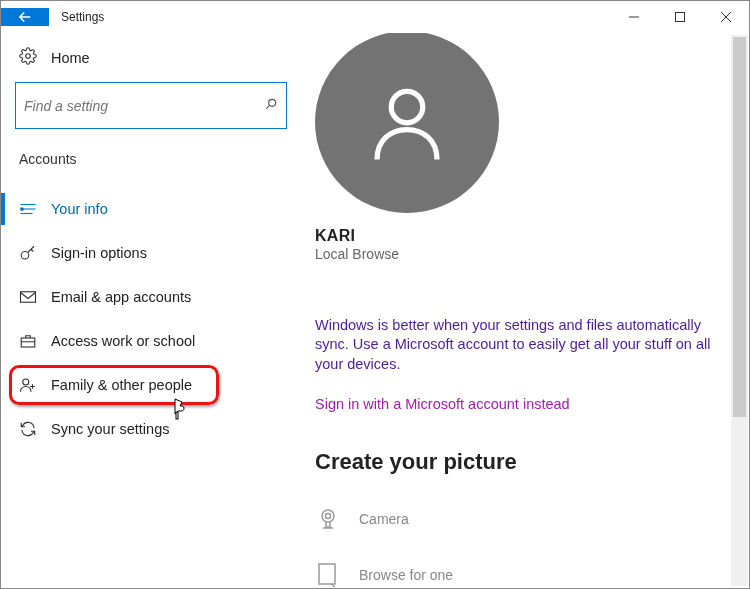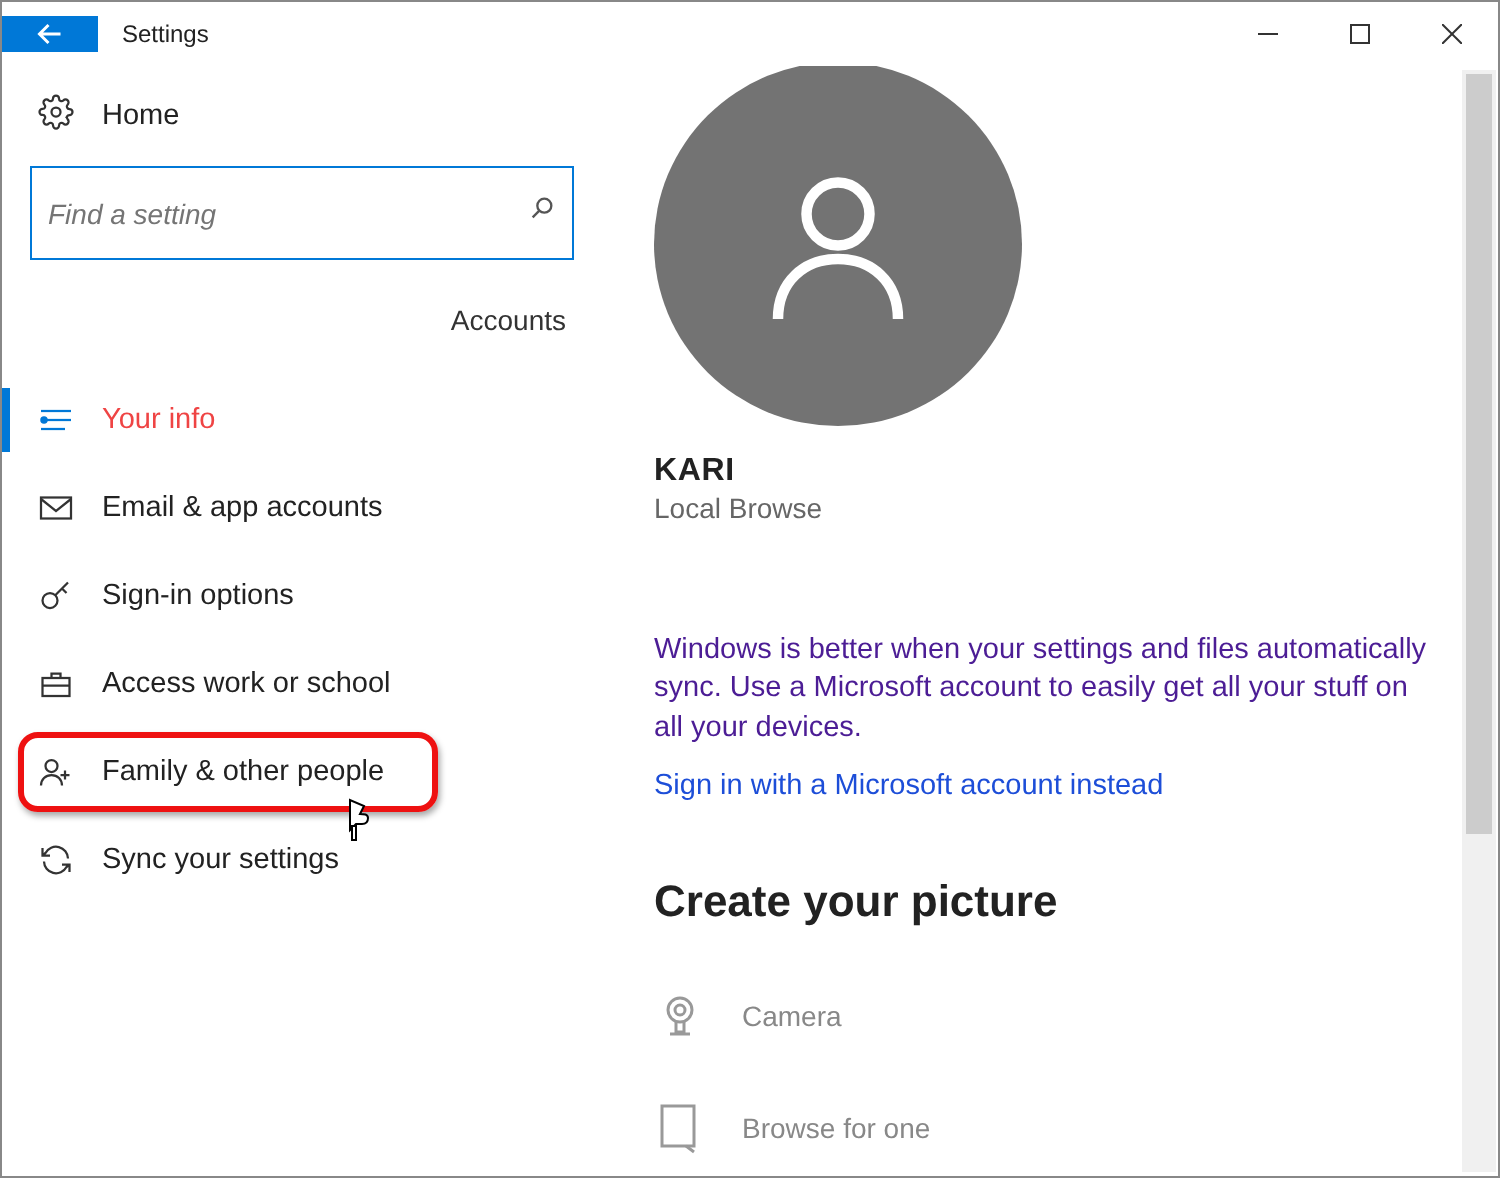--- a/index.html
+++ b/index.html
@@ -7,55 +7,55 @@
     
     .titlebar { height: 32px; display: flex; align-items: center; background: #fff; }
     .back-btn { width: 48px; background: #0078d7; display: flex; align-items: center; justify-content: center; color: #fff; }
     .back-btn svg { width: 18px; height: 18px; }
     .title { flex: 0 0 auto; padding-left: 12px; display: flex; align-items: center; font-size: 12px; color: #222; }
     .spacer { flex: 1; }
     .win-controls { display: flex; }
     .win-btn { width: 46px; display: flex; align-items: center; justify-content: center; color: #333; }
     .win-btn svg { width: 10px; height: 10px; }
     
-    .app { display: flex; height: calc(100% - 32px); gap: 12px; }
+    .app { display: flex; height: calc(100% - 32px); }
     
     .sidebar { width: 300px; padding: 0; overflow: hidden; }
     .home-row { display: flex; align-items: center; padding: 14px 18px 14px 18px; gap: 14px; }
     .home-row svg { width: 18px; height: 18px; color: #333; }
     .home-row span { font-size: 14.5px; color: #222; }
     
     .search-wrap { padding: 0 14px 18px 14px; }
     .search { border: 1.5px solid #0078d7; height: 47px; display: flex; align-items: center; padding: 0 8px; }
     .search input { border: none; outline: none; flex: 1; font-size: 14px; font-style: italic; color: #666; background: transparent; }
     .search-icon { color: #555; }
     .search-icon svg { width: 14px; height: 14px; transform: scaleX(-1); }
     
-    .category { padding: 4px 18px 12px 18px; font-size: 14px; color: #333; text-align: right; }
+    .category { padding: 4px 18px 12px 18px; font-size: 14px; color: #333; }
     
     .navlist { margin-top: 8px; }
     .navitem { display: flex; align-items: center; height: 44px; padding-left: 18px; gap: 14px; position: relative; font-size: 14.5px; color: #222; cursor: default; }
     .navitem .nav-icon { width: 18px; display: flex; justify-content: center; color: #333; }
-    .navitem.selected { color: #ef4444; }
+    .navitem.selected { color: #0369a1; }
     .navitem.selected .nav-icon { color: #0078d7; }
     .navitem.selected::before { content: ""; position: absolute; left: 0; top: 6px; bottom: 6px; width: 4px; background: #0078d7; }
     
     .highlight { position: absolute; border: 3px solid #e11; border-radius: 10px; width: 210px; height: 40px; left: 8px; pointer-events: none; box-shadow: 1px 2px 3px rgba(0,0,0,0.35); }
     .cursor { position: absolute; width: 20px; height: 24px; }
     
     .main { flex: 1; padding: 0 28px 0 14px; overflow: hidden; }
     .avatar-wrap { text-align: left; }
     .avatar { width: 184px; height: 182px; border-radius: 50%; background: #737373; display: inline-flex; align-items: center; justify-content: center; margin-top: -2px; }
     .avatar svg { width: 90px; height: 90px; color: #fff; }
     
     .username { font-size: 16px; font-weight: 600; color: #222; margin-top: 14px; letter-spacing: .3px; }
     .subline { font-size: 14px; color: #666; line-height: 1.35; }
     
     .sync-text { font-size: 14.5px; color: #4c1d95; margin-top: 52px; line-height: 1.35; }
-    .ms-link { color: #1d4ed8; font-size: 14.5px; margin-top: 10px; display: inline-block; cursor: pointer; }
+    .ms-link { color: #a21caf; font-size: 14.5px; margin-top: 21px; display: inline-block; cursor: pointer; }
     
     .section-h { font-size: 22px; font-weight: 700; color: #222; margin-top: 36px; }
     
     .pic-opts { margin-top: 22px; }
     .pic-opt { display: flex; align-items: center; gap: 18px; height: 44px; color: #888; font-size: 14px; margin-bottom: 12px; }
     .pic-opt .pic-icon { width: 26px; display: flex; justify-content: center; }
     
     .scrollbar { position: absolute; right: 1px; top: 34px; bottom: 2px; width: 17px; background: #f0f0f0; }
     .thumb { position: absolute; left: 2px; right: 2px; top: 2px; height: 380px; background: #ccc; }
   </style>
@@ -123,35 +123,35 @@
               <line x1="2" y1="3" x2="22" y2="3"></line>
               <line x1="2" y1="9" x2="22" y2="9"></line>
               <line x1="2" y1="15" x2="18" y2="15"></line>
               <circle cx="4" cy="9" r="2.5" fill="currentColor" stroke="none"></circle>
             </svg>
         </span>
         <span>Your info</span>
       </div>
       <div class="navitem">
         <span class="nav-icon">
+          <svg width="18" height="18" viewBox="0 0 24 24" fill="none" stroke="currentColor" stroke-width="1.5">
+              <circle cx="8" cy="15" r="5"></circle>
+              <path d="M11.5 11.5L20 3M16 7l3 3"></path>
+            </svg>
+        </span>
+        <span>Sign-in options</span>
+      </div>
+      <div class="navitem">
+        <span class="nav-icon">
           <svg width="18" height="14" viewBox="0 0 24 18" fill="none" stroke="currentColor" stroke-width="1.5">
               <rect x="2" y="2" width="20" height="14"></rect>
               <path d="M2 3l10 8 10-8"></path>
             </svg>
         </span>
         <span>Email &amp; app accounts</span>
-      </div>
-      <div class="navitem">
-        <span class="nav-icon">
-          <svg width="18" height="18" viewBox="0 0 24 24" fill="none" stroke="currentColor" stroke-width="1.5">
-              <circle cx="8" cy="15" r="5"></circle>
-              <path d="M11.5 11.5L20 3M16 7l3 3"></path>
-            </svg>
-        </span>
-        <span>Sign-in options</span>
       </div>
       <div class="navitem">
         <span class="nav-icon">
           <svg width="18" height="16" viewBox="0 0 24 20" fill="none" stroke="currentColor" stroke-width="1.5">
               <rect x="3" y="6" width="18" height="12"></rect>
               <path d="M9 6V3h6v3M3 11h18"></path>
             </svg>
         </span>
         <span>Access work or school</span>
       </div>

